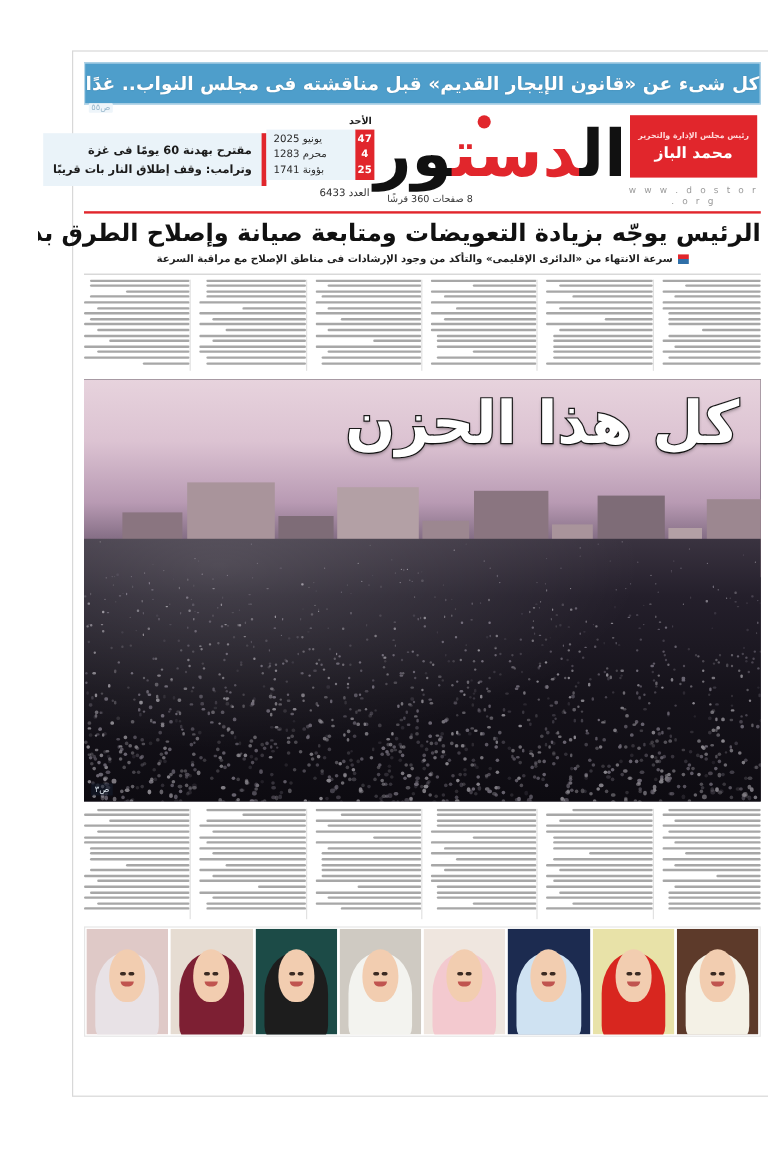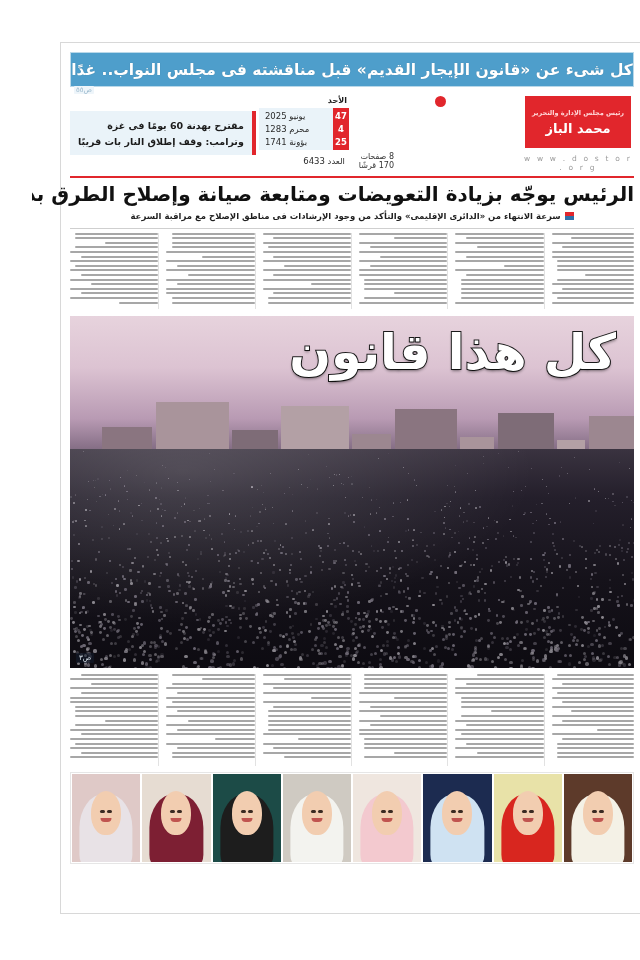--- a/index.html
+++ b/index.html
@@ -234,22 +234,25 @@
 
     <div style="display:flex;flex-direction:column;align-items:center;">
       <div class="mh-editor">
         <div class="editor-role">رئيس مجلس الإدارة والتحرير</div>
         <div class="editor-name">محمد الباز</div>
       </div>
       <div class="mh-site" style="position:static;margin-top:6px;">w w w . d o s t o r . o r g</div>
     </div>
 
     <div class="mh-logo">
+      <div class="logo-word">
+        <span>ال</span><span class="logo-red">دست</span><span>ور</span>
+      </div>
       <div class="logo-dot"></div>
-      <div class="mh-pages">8 صفحات  170 قرشًا</div>
+      <div class="mh-pages">8 صفحات  360 قرشًا</div>
     </div>
 
     <div class="mh-date">
       <div class="date-day">الأحد</div>
       <div class="date-box">
         <div class="date-nums">
           <span>47</span>
           <span>4</span>
           <span>25</span>
         </div>
@@ -1921,21 +1924,21 @@
           <div class="spk" style="left: 19.1052%; top: 82.0959%; width: 2.93449px; height: 2.93449px; opacity: 0.61; background: rgb(185, 178, 194);"></div>
           <div class="spk" style="left: 93.8709%; top: 95.5957%; width: 3.28549px; height: 3.28549px; opacity: 0.28; background: rgb(185, 178, 194);"></div>
           <div class="spk" style="left: 11.5619%; top: 82.6855%; width: 2.94982px; height: 2.94982px; opacity: 0.74; background: rgb(240, 236, 243);"></div>
           <div class="spk" style="left: 81.0892%; top: 70.2938%; width: 2.62764px; height: 2.62764px; opacity: 0.64; background: rgb(240, 236, 243);"></div>
           <div class="spk" style="left: 80.254%; top: 90.5642%; width: 3.15467px; height: 3.15467px; opacity: 0.69; background: rgb(240, 236, 243);"></div>
           <div class="spk" style="left: 86.1235%; top: 66.003%; width: 2.51608px; height: 2.51608px; opacity: 0.83; background: rgb(185, 178, 194);"></div>
           <div class="spk" style="left: 78.2985%; top: 25.577%; width: 1.465px; height: 1.465px; opacity: 0.24; background: rgb(185, 178, 194);"></div>
         </div>
     </div>
     <div class="photo-h1">
-      <div class="ph-line1">كل هذا قانون</div>
+      <div class="ph-line1">كل هذا الحزن</div>
     </div>
     <div class="photo-mark">ص٣</div>
   </div>
 
   <div class="botcols">
     <div class="col">
         <div class="faux-lines" id="bc1">
           <div class="fl s2"></div>
           <div class="fl s1"></div>
           <div class="fl s3"></div>

